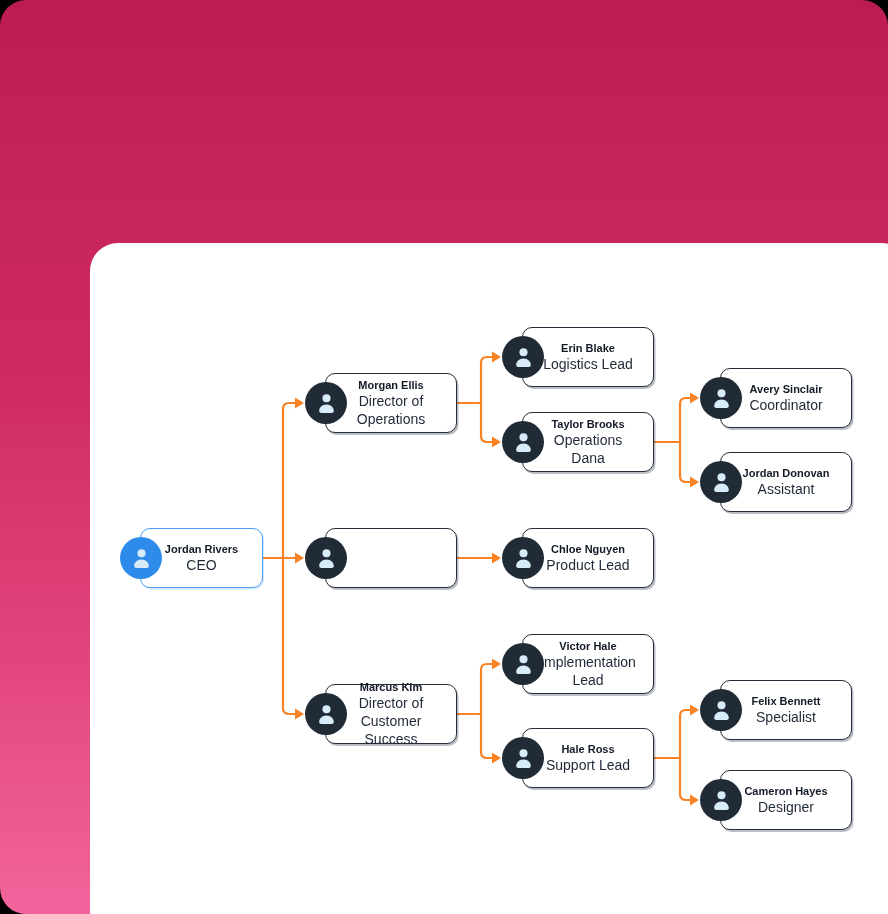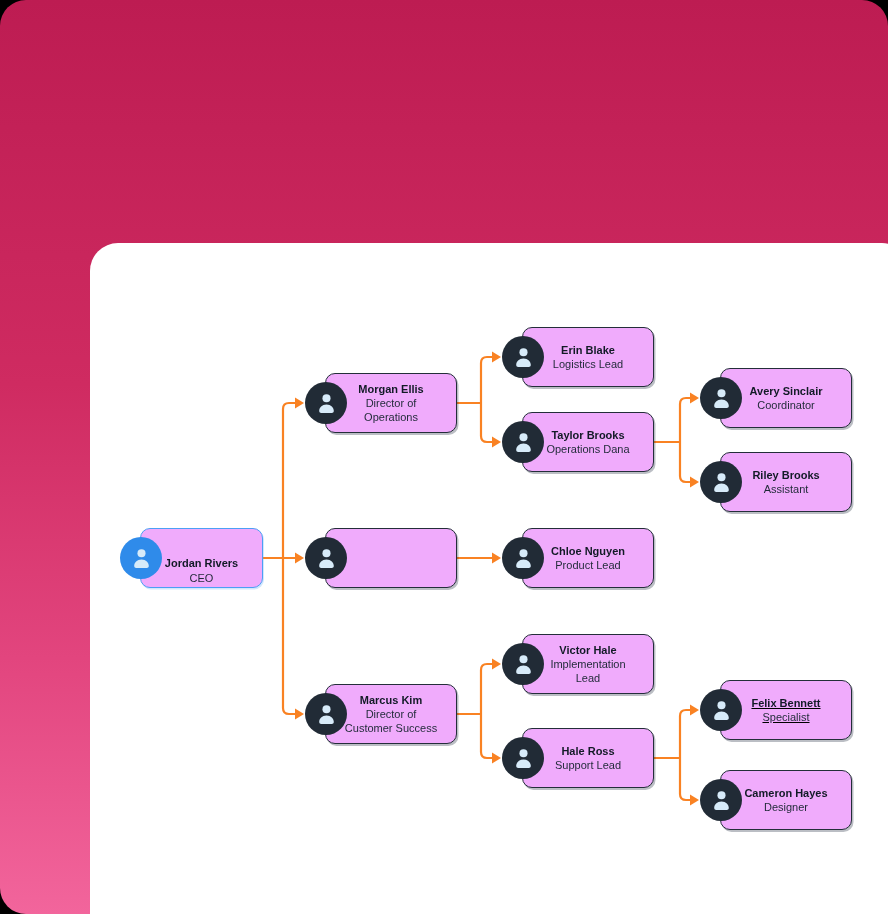--- a/index.html
+++ b/index.html
@@ -4,32 +4,32 @@
 <style>
   html,body{margin:0;padding:0;background:#000;}
   body{width:888px;height:914px;overflow:hidden;position:relative;
        font-family:"Liberation Sans","DejaVu Sans",sans-serif;}
   .stage{position:absolute;inset:0;width:888px;height:914px;}
   .pink-bg{position:absolute;inset:0;border-radius:26px;
            background:linear-gradient(180deg,#bd1c52 0%,#cf2b61 42%,#e2457e 72%,#f2659c 100%);}
   .canvas-card{position:absolute;left:90px;top:243px;width:820px;height:700px;
                background:#ffffff;border-radius:28px;}
   #edges{position:absolute;left:0;top:0;width:888px;height:914px;pointer-events:none;}
-  .node{position:absolute;height:60px;background:#f0abfc;border:1.5px solid #242e3a;
+  .node{position:absolute;height:60px;background:#ffffff;border:1.5px solid #242e3a;
         border-radius:10px;box-sizing:border-box;
         box-shadow:1.5px 2px 0 rgba(30,41,59,.30);
         display:flex;align-items:center;justify-content:center;text-align:center;}
-  .node.ceo{border-color:#4c9ff5;box-shadow:1px 1.5px 0 rgba(76,159,245,.25);align-items:flex-end;}
+  .node.ceo{border-color:#4c9ff5;box-shadow:1px 1.5px 0 rgba(76,159,245,.25);}
   .avatar{position:absolute;left:-21px;top:50%;transform:translateY(-50%);
           width:42px;height:42px;border-radius:50%;background:#212b36;
           display:flex;align-items:center;justify-content:center;}
   .node.ceo .avatar{background:#2f8bea;}
   .txt{display:flex;flex-direction:column;justify-content:center;width:100%;padding:2px 0;}
   .person-name{font-size:11px;font-weight:700;color:#121a26;line-height:1.3;}
-  .person-role{font-size:11px;color:#1f2937;line-height:1.3;display:block;
+  .person-role{font-size:14px;color:#1f2937;line-height:1.3;display:block;
                max-width:96px;margin:0 auto;}
 </style>
 </head>
 <body>
 
 <div class="stage">
   <div class="pink-bg"></div>
   <div class="canvas-card"></div>
   <svg id="edges" viewBox="0 0 888 914" xmlns="http://www.w3.org/2000/svg">
       <path d="M 263 558 L 283 558 L 283 409 Q 283 403 289 403 L 296 403" fill="none" stroke="#f98223" stroke-width="2.2" stroke-linejoin="round"></path>
@@ -119,21 +119,21 @@
         </div>
       </div>
       <div class="node" style="left: 720px; top: 452px; width: 132px;">
         <div class="avatar">
           <svg viewBox="0 0 24 24" width="27" height="27">
             <circle cx="12" cy="7.3" r="3.6" fill="#d7ebf9"></circle>
             <path d="M12 12.9c-4 0-6.5 2.7-6.5 5.8 0 1 .8 1.8 1.8 1.8h9.4c1 0 1.8-.8 1.8-1.8 0-3.1-2.5-5.8-6.5-5.8z" fill="#d7ebf9"></path>
           </svg>
         </div>
         <div class="txt">
-          <span class="person-name">Riley Brooks</span>
+          <span class="person-name">Jordan Donovan</span>
           <span class="person-role">Assistant</span>
         </div>
       </div>
       <div class="node" style="left: 325px; top: 528px; width: 132px;">
         <div class="avatar">
           <svg viewBox="0 0 24 24" width="27" height="27">
             <circle cx="12" cy="7.3" r="3.6" fill="#d7ebf9"></circle>
             <path d="M12 12.9c-4 0-6.5 2.7-6.5 5.8 0 1 .8 1.8 1.8 1.8h9.4c1 0 1.8-.8 1.8-1.8 0-3.1-2.5-5.8-6.5-5.8z" fill="#d7ebf9"></path>
           </svg>
         </div>
@@ -179,21 +179,21 @@
           <svg viewBox="0 0 24 24" width="27" height="27">
             <circle cx="12" cy="7.3" r="3.6" fill="#d7ebf9"></circle>
             <path d="M12 12.9c-4 0-6.5 2.7-6.5 5.8 0 1 .8 1.8 1.8 1.8h9.4c1 0 1.8-.8 1.8-1.8 0-3.1-2.5-5.8-6.5-5.8z" fill="#d7ebf9"></path>
           </svg>
         </div>
         <div class="txt">
           <span class="person-name">Hale Ross</span>
           <span class="person-role">Support Lead</span>
         </div>
       </div>
-      <div class="node" style="left: 720px; top: 680px; width: 132px; text-decoration: underline;">
+      <div class="node" style="left: 720px; top: 680px; width: 132px;">
         <div class="avatar">
           <svg viewBox="0 0 24 24" width="27" height="27">
             <circle cx="12" cy="7.3" r="3.6" fill="#d7ebf9"></circle>
             <path d="M12 12.9c-4 0-6.5 2.7-6.5 5.8 0 1 .8 1.8 1.8 1.8h9.4c1 0 1.8-.8 1.8-1.8 0-3.1-2.5-5.8-6.5-5.8z" fill="#d7ebf9"></path>
           </svg>
         </div>
         <div class="txt">
           <span class="person-name">Felix Bennett</span>
           <span class="person-role">Specialist</span>
         </div>

